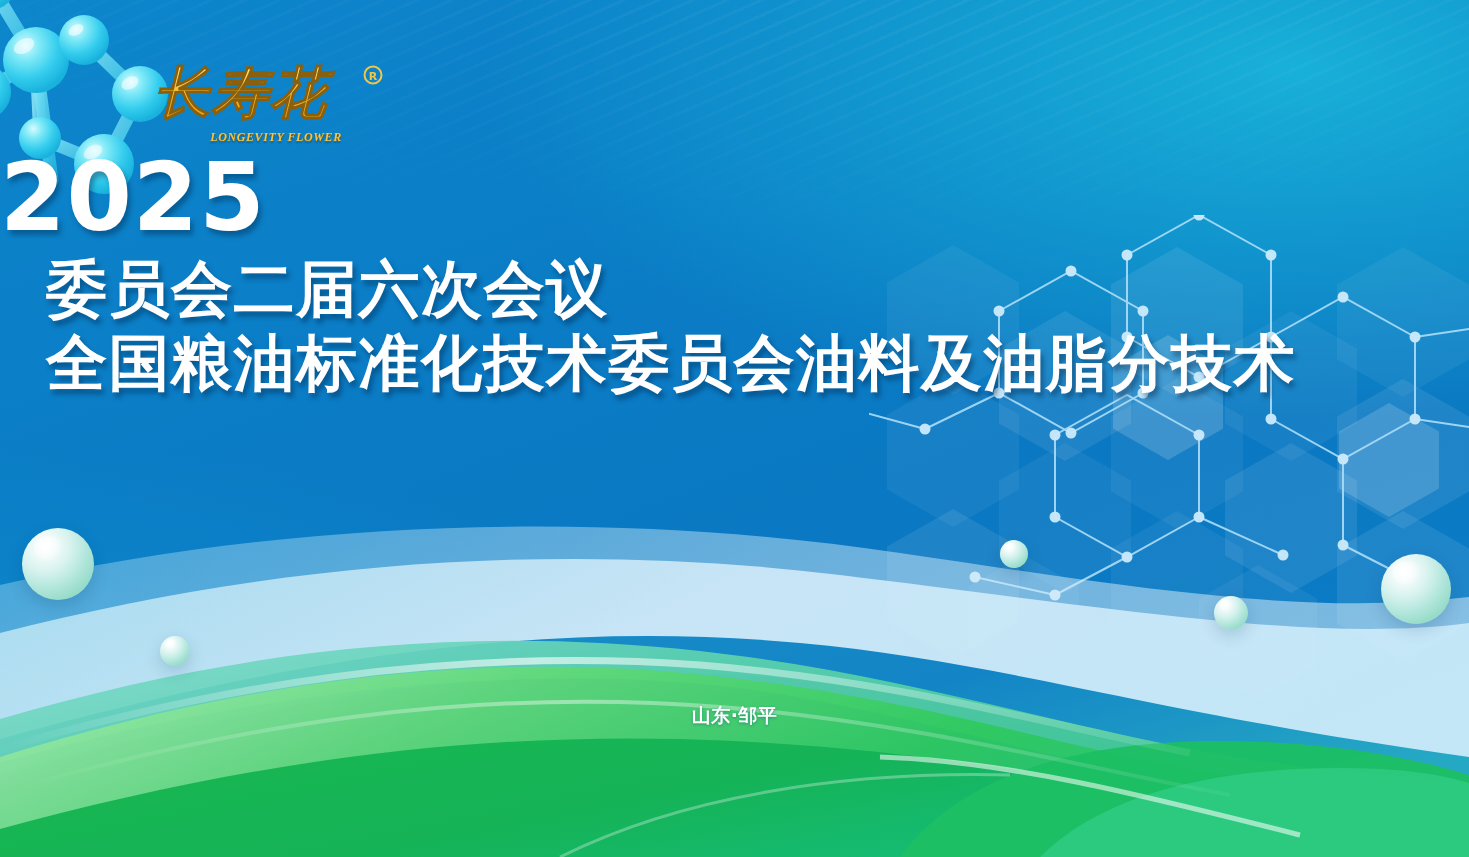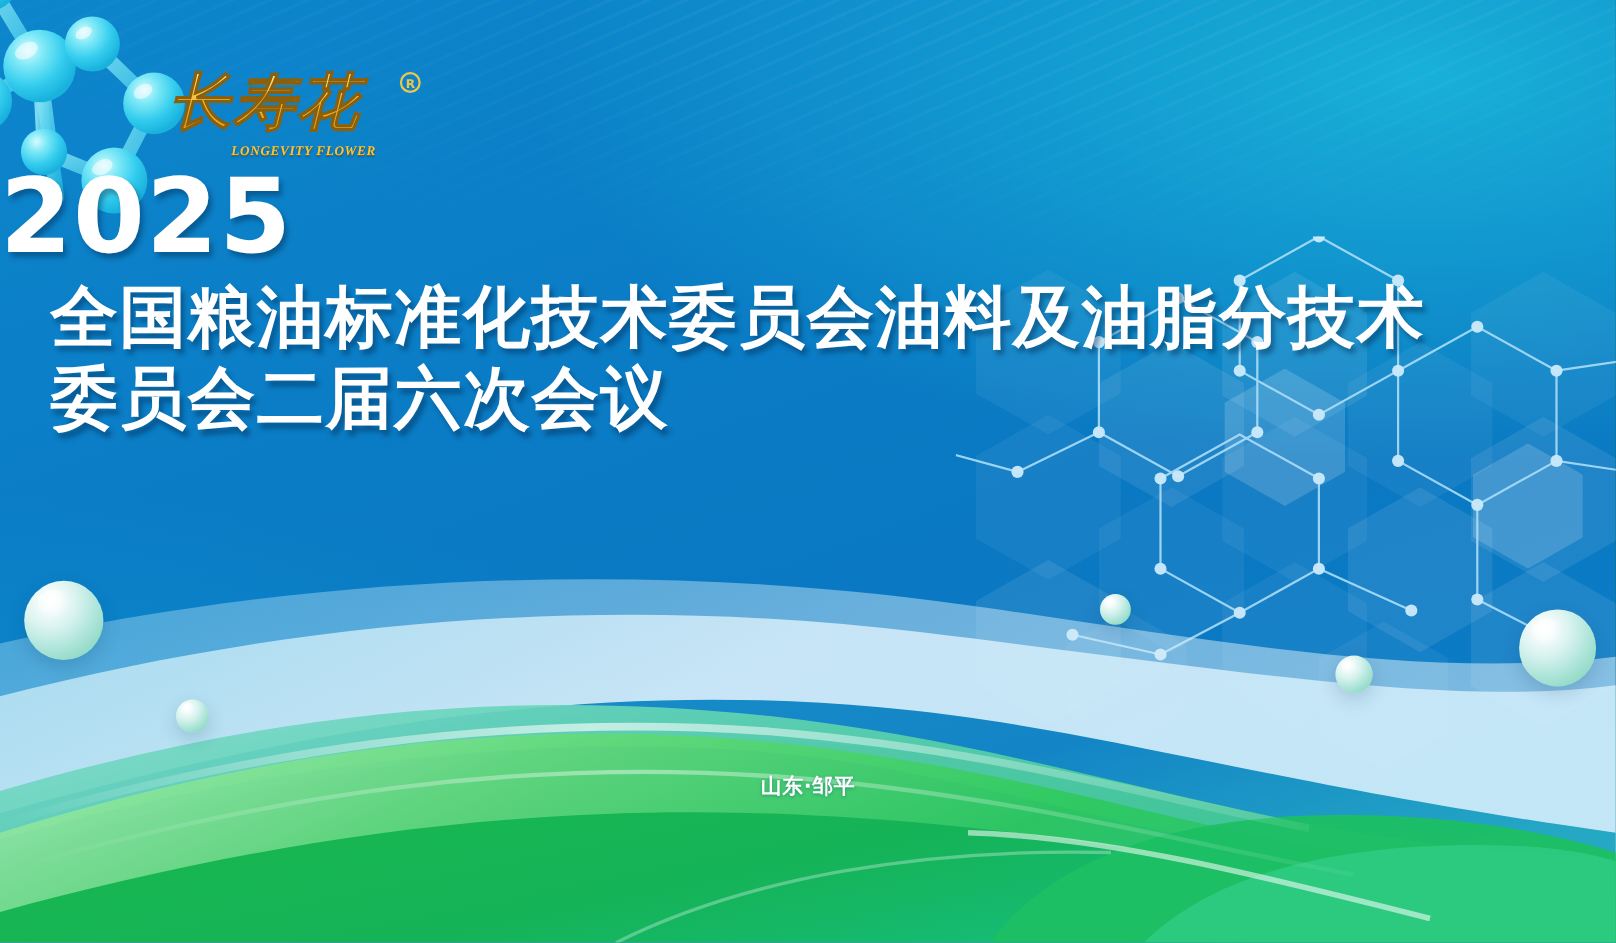--- a/index.html
+++ b/index.html
@@ -362,22 +362,22 @@
           <text x="221" y="20" text-anchor="middle" font-size="11" font-family="'DejaVu Sans',sans-serif" font-weight="bold" fill="#f0c64a" stroke="none">R</text>
         </g>
       </svg>
     </div>
     <div class="logo-en">LONGEVITY FLOWER</div>
   </div>
 
   <div class="headline">
     <div class="year">2025</div>
     <div class="title">
+      <div>委员会二届六次会议</div>
       <div>全国粮油标准化技术委员会油料及油脂分技术</div>
-      <div>委员会二届六次会议</div>
     </div>
   </div>
 
   <div class="footer">
     <div>山东·邹平</div>
   </div>
 
 </div>
 
 </body></html>

